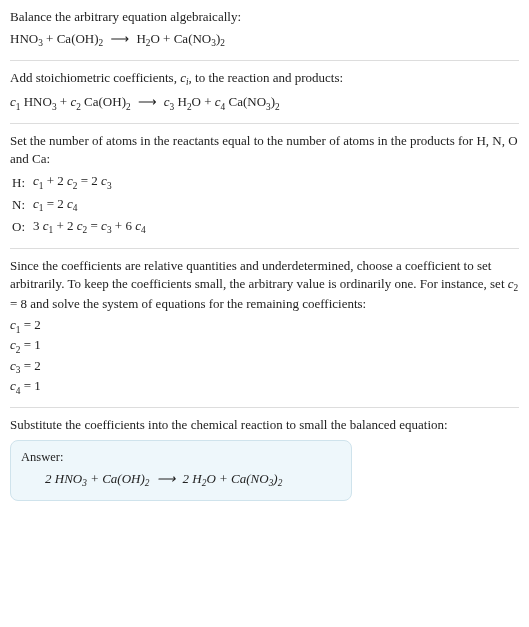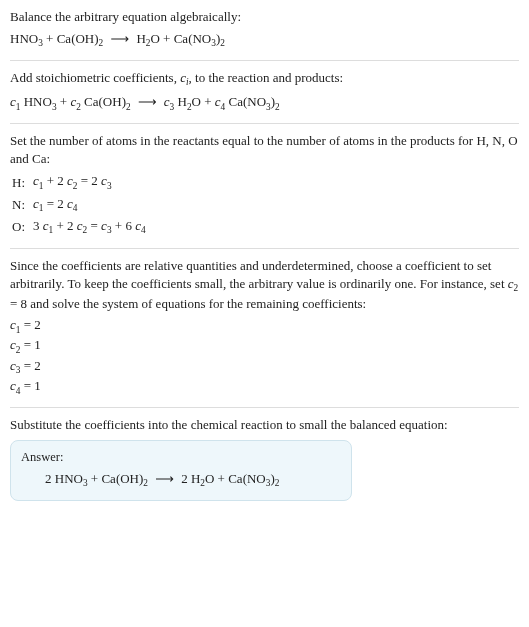--- a/index.html
+++ b/index.html
@@ -27,21 +27,21 @@
   table.atoms td.lab { text-align: right; padding-right:6px;}
   .answer-box {
     background: #eef7fb;
     border: 1px solid #cfe3ec;
     border-radius: 8px;
     padding: 8px 10px 10px 10px;
     width: 320px;
     margin-top: 6px;
   }
   .answer-label { font-size: 12.5px; margin-bottom: 4px; }
-  .answer-eq { padding-left: 24px; }
+  .answer-eq { padding-left: 24px; font-style: italic; }
 </style>
 </head>
 <body>
 
 <div class="block">Balance the arbitrary equation algebraically:</div>
 
 <div class="block eq-row">
   <span><span>HNO</span><span class="sub">3</span></span><span> + </span><span><span>Ca(OH)</span><span class="sub">2</span></span>
   <span class="arrow">⟶</span>
   <span><span>H</span><span class="sub">2</span><span>O</span></span><span> + </span><span><span>Ca(NO</span><span class="sub">3</span><span>)</span><span class="sub">2</span></span>

